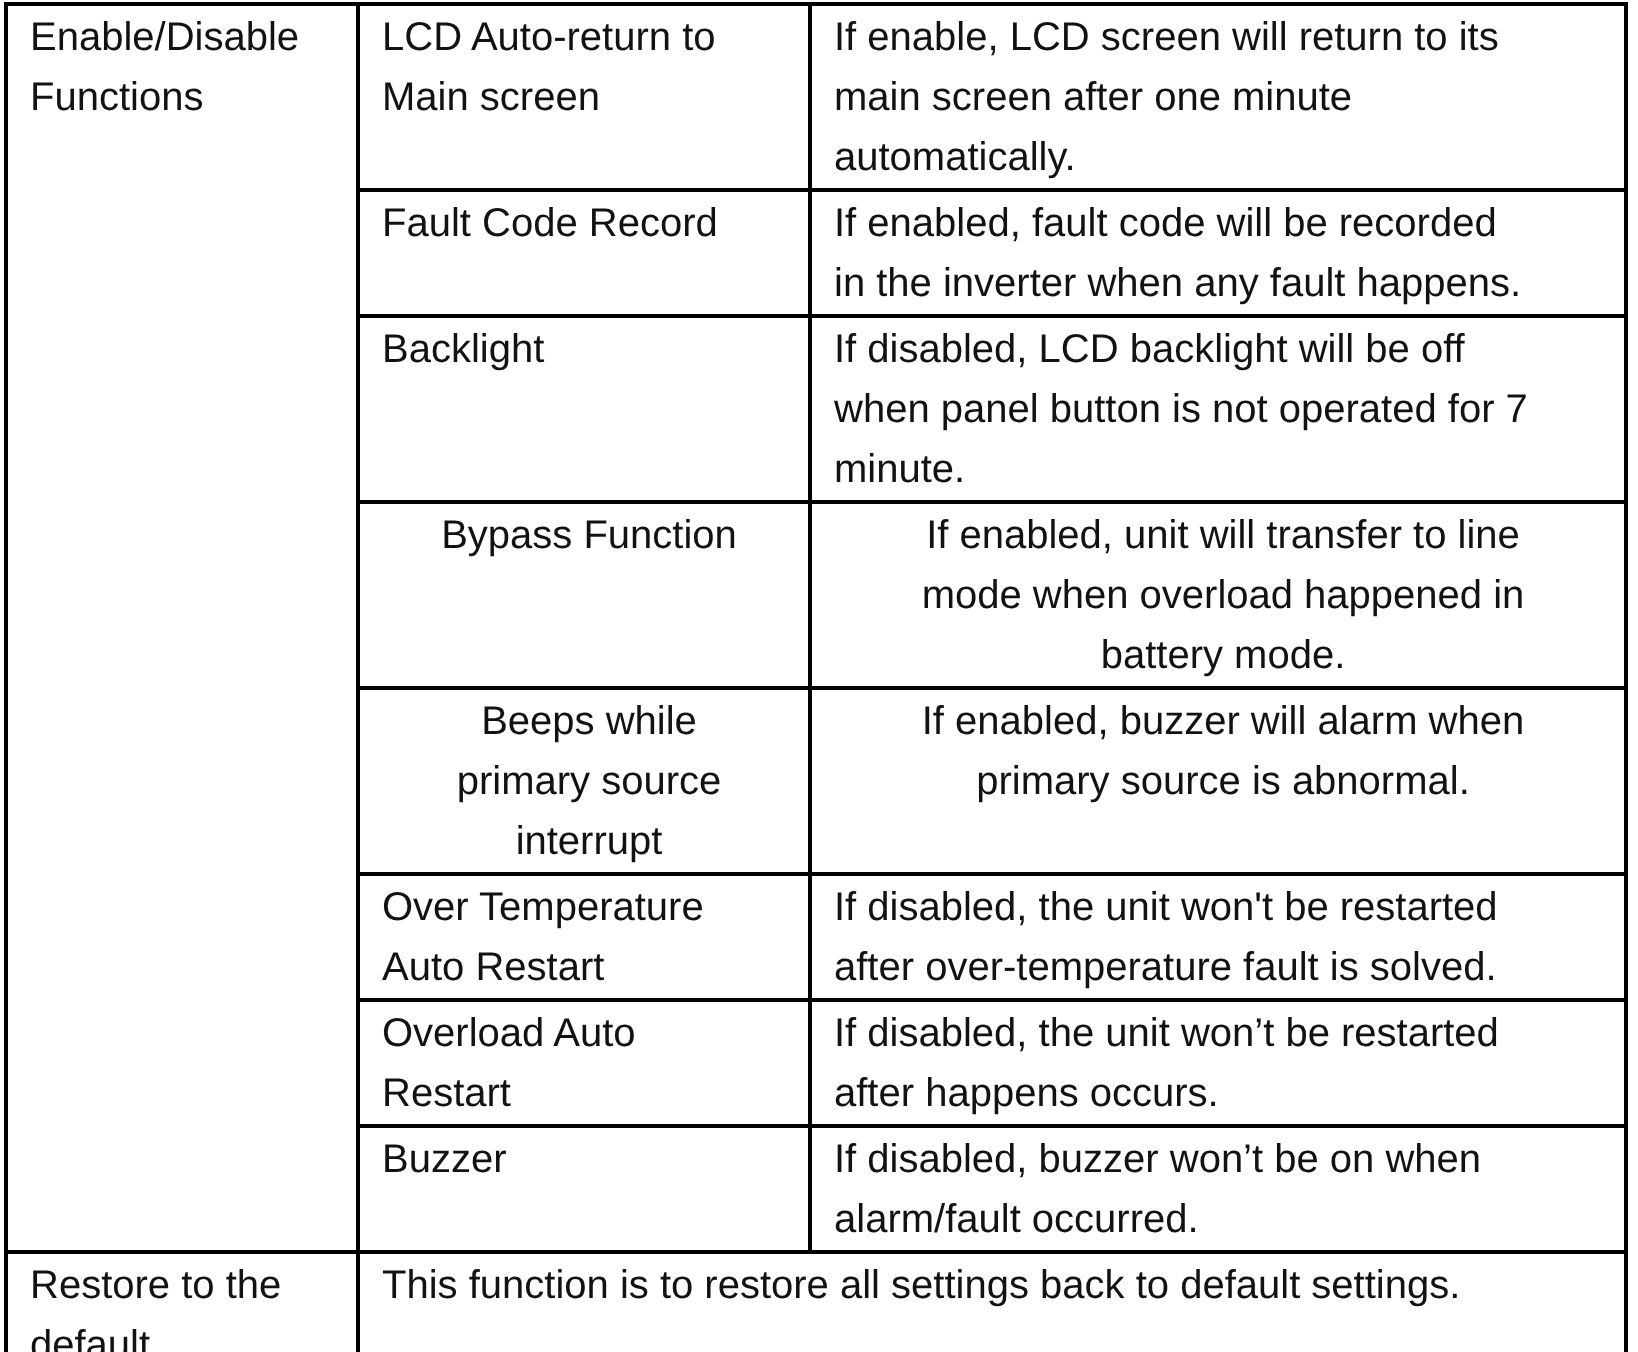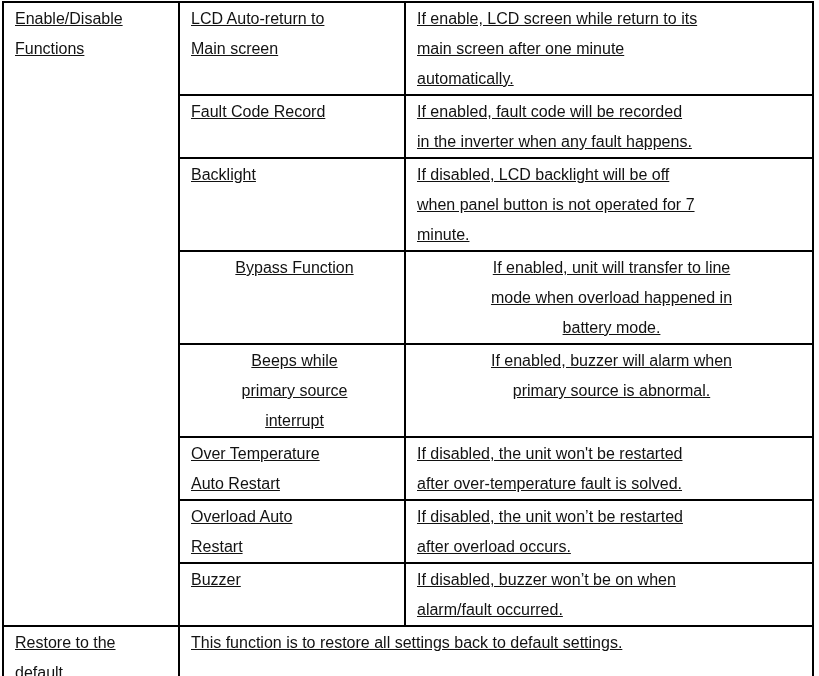--- a/index.html
+++ b/index.html
@@ -18,27 +18,26 @@
     border-collapse: collapse;
     table-layout: fixed;
     width: 810px;
     margin: 1px 0 0 2px;
     border: 2px solid #000000;
     border-bottom: 5px solid #000000;
   }
   table.doc-table td {
     border: 2px solid #000000;
     vertical-align: top;
-    font-size: 16px;
+    font-size: 20px;
     line-height: 30px;
     white-space: pre-line;
     padding: 1px 6px 0 11px;
     overflow: hidden;
     letter-spacing: 0px;
-    text-decoration: underline;
   }
   td.group-cell { padding-left: 17px; }
   td.name-cell  { padding-left: 13px; }
   td.desc-cell  { padding-left: 11px; }
   td.tight      { padding-left: 4px; }
 
   col.c1 { width: 176px; }
   col.c2 { width: 226px; }
   col.c3 { width: 408px; }
 
@@ -60,21 +59,21 @@
     <col class="c1">
     <col class="c2">
     <col class="c3">
   </colgroup>
   <tbody>
     <tr class="r1">
       <td class="group-cell" rowspan="8">Enable/Disable
 Functions</td>
       <td class="name-cell">LCD Auto-return to
 Main screen</td>
-      <td class="desc-cell">If enable, LCD screen while return to its
+      <td class="desc-cell">If enable, LCD screen will return to its
 main screen after one minute
 automatically.</td>
     </tr>
     <tr class="r2">
       <td class="name-cell">Fault Code Record</td>
       <td class="desc-cell">If enabled, fault code will be recorded
 in the inverter when any fault happens.</td>
     </tr>
     <tr class="r3">
       <td class="name-cell">Backlight</td>
@@ -98,21 +97,21 @@
     <tr class="r6">
       <td class="name-cell">Over Temperature
 Auto Restart</td>
       <td class="desc-cell">If disabled, the unit won't be restarted
 after over-temperature fault is solved.</td>
     </tr>
     <tr class="r7">
       <td class="name-cell">Overload Auto
 Restart</td>
       <td class="desc-cell">If disabled, the unit won’t be restarted
-after overload occurs.</td>
+after happens occurs.</td>
     </tr>
     <tr class="r8">
       <td class="name-cell">Buzzer</td>
       <td class="desc-cell">If disabled, buzzer won’t be on when
 alarm/fault occurred.</td>
     </tr>
     <tr class="r9">
       <td class="group-cell">Restore to the
 default</td>
       <td class="desc-cell tight" colspan="2">This function is to restore all settings back to default settings.</td>

